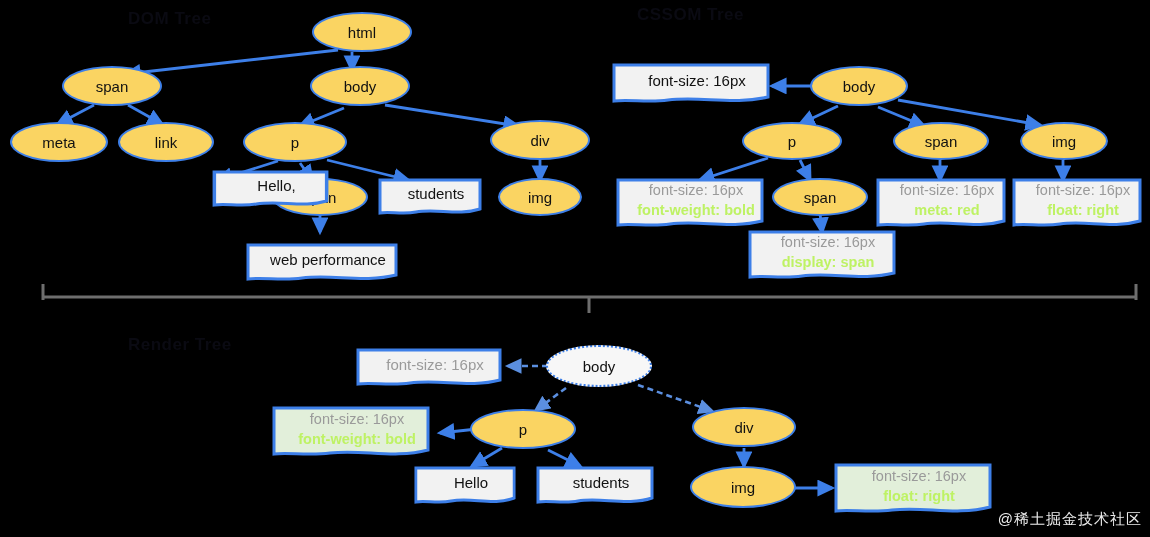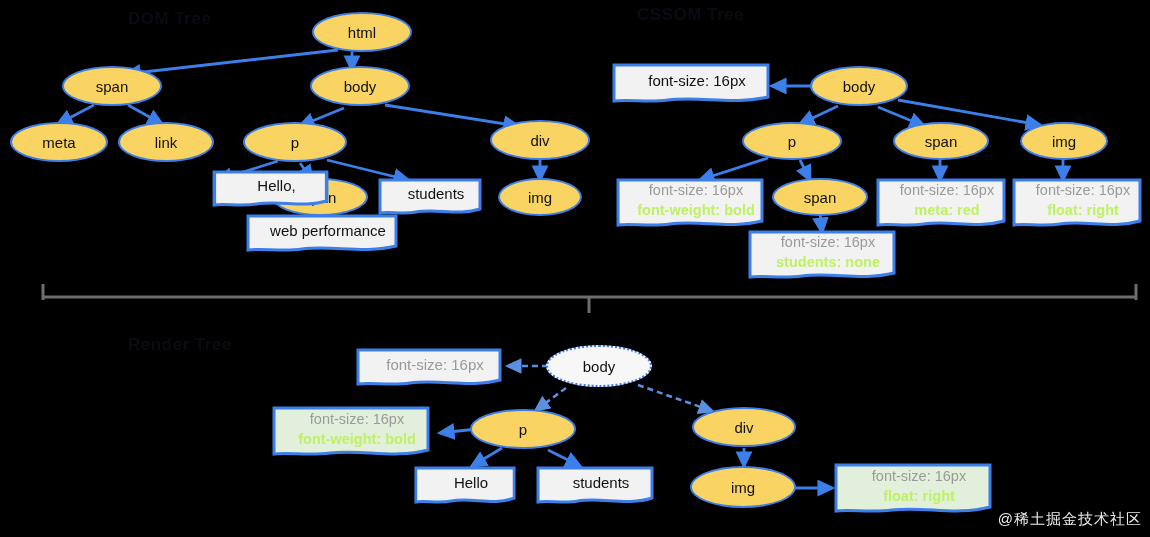--- a/index.html
+++ b/index.html
@@ -171,21 +171,21 @@
     <div class="doc-text">Hello,</div>
   </div>
 
   <div class="node-box single" style="left:378px; top:178px; width:104px; height:40px;">
     <svg class="doc" viewBox="0 0 104 40" preserveAspectRatio="none">
       <path d="M2,2 H102 V31 C80,38 58,30 38,34 C24,37 12,33 2,35 Z" fill="#F2F2F2" stroke="#3D7FE8" stroke-width="3"></path>
     </svg>
     <div class="doc-text">students</div>
   </div>
 
-  <div class="node-box single" style="left:246px; top:214px; width:152px; height:42px;">
+  <div class="node-box single" style="left:246px; top:243px; width:152px; height:42px;">
     <svg class="doc" viewBox="0 0 152 42" preserveAspectRatio="none">
       <path d="M2,2 H150 V32 C118,40 86,31 56,35 C36,38 18,34 2,36 Z" fill="#F2F2F2" stroke="#3D7FE8" stroke-width="3"></path>
     </svg>
     <div class="doc-text">web performance</div>
   </div>
 
   <div class="node-ellipse" style="left:810px; top:66px; width:98px; height:40px;">body</div>
   <div class="node-ellipse" style="left:742px; top:122px; width:100px; height:38px;">p</div>
   <div class="node-ellipse" style="left:893px; top:122px; width:96px; height:38px;">span</div>
   <div class="node-ellipse" style="left:1020px; top:122px; width:88px; height:38px;">img</div>
@@ -207,21 +207,21 @@
       <span class="l-strong">font-weight: bold</span>
     </div>
   </div>
 
   <div class="node-box" style="left:748px; top:230px; width:148px; height:54px;">
     <svg class="doc" viewBox="0 0 148 54" preserveAspectRatio="none">
       <path d="M2,2 H146 V43 C114,51 84,42 54,46 C34,49 16,45 2,47 Z" fill="#F2F2F2" stroke="#3D7FE8" stroke-width="3"></path>
     </svg>
     <div class="doc-text">
       <span class="l-muted">font-size: 16px</span>
-      <span class="l-strong">students: none</span>
+      <span class="l-strong">display: span</span>
     </div>
   </div>
 
   <div class="node-box" style="left:876px; top:178px; width:130px; height:54px;">
     <svg class="doc" viewBox="0 0 130 54" preserveAspectRatio="none">
       <path d="M2,2 H128 V43 C100,51 74,42 48,46 C30,49 15,45 2,47 Z" fill="#F2F2F2" stroke="#3D7FE8" stroke-width="3"></path>
     </svg>
     <div class="doc-text">
       <span class="l-muted">font-size: 16px</span>
       <span class="l-strong">meta: red</span>

